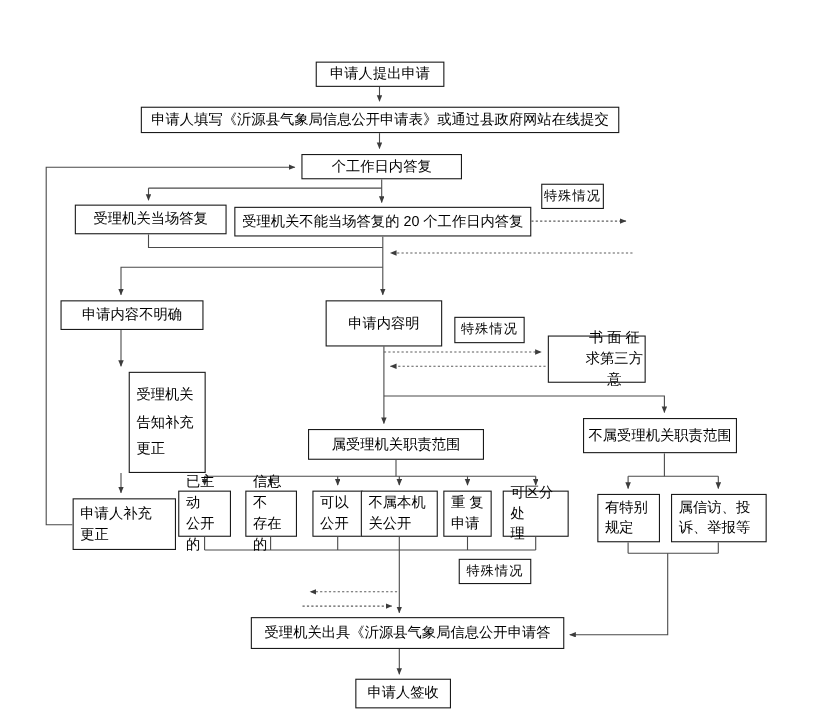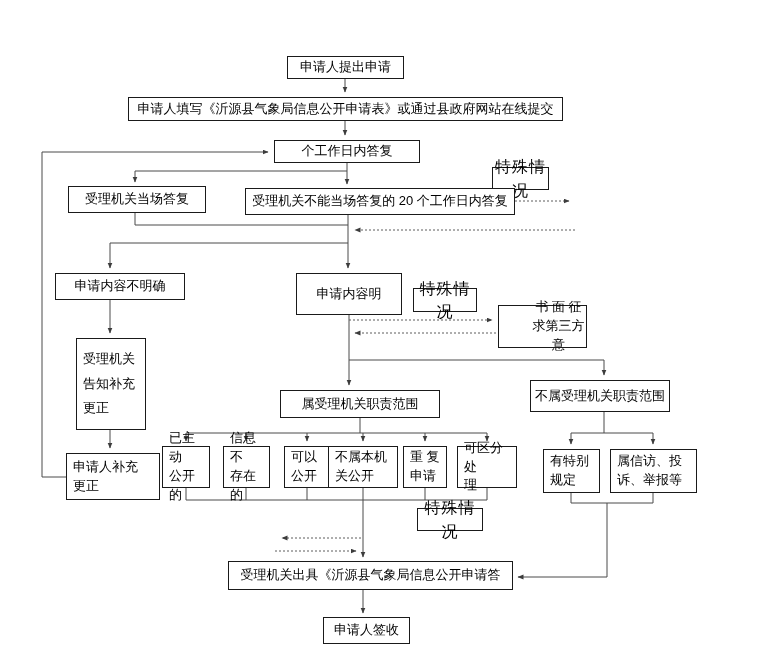--- a/index.html
+++ b/index.html
@@ -8,22 +8,22 @@
     font-family:"Liberation Sans","DejaVu Sans",sans-serif;color:#000;
     overflow:hidden;
   }
   .lines{position:absolute;left:0;top:0;width:763px;height:656px;}
   .box{
     position:absolute;box-sizing:border-box;border:1px solid #1a1a1a;background:#fff;
     display:flex;align-items:center;justify-content:center;text-align:center;
     font-size:13px;line-height:1.45;white-space:pre-line;z-index:2;
   }
   .left{justify-content:flex-start;text-align:left;padding-left:6px;padding-right:2px;}
-  .top{align-items:flex-start;padding-top:8px;line-height:1.9;}
-  .lbl{font-size:16px;letter-spacing:1px;}
+  .top{align-items:flex-start;padding-top:8px;line-height:1.9;margin-left:41px;}
+  .lbl{font-size:12px;letter-spacing:1px;}
   .wide{line-height:1.75;}
 </style>
 </head>
 <body>
 
 <div class="canvas">
 
   <svg class="lines" width="763" height="656" viewBox="0 0 763 656" xmlns="http://www.w3.org/2000/svg">
     <defs>
       <marker id="arrowm" markerWidth="7" markerHeight="6" refX="5.5" refY="2.5" orient="auto" markerUnits="userSpaceOnUse">
@@ -82,21 +82,21 @@
   <div class="box" style="left:287px;top:56px;width:117px;height:23px;">申请人提出申请</div>
 
   <div class="box" style="left:128px;top:97px;width:435px;height:24px;">申请人填写《沂源县气象局信息公开申请表》或通过县政府网站在线提交</div>
 
   <div class="box" style="left:274px;top:140px;width:146px;height:23px;">个工作日内答复</div>
 
   <div class="box lbl" style="left:492px;top:167px;width:57px;height:23px;">特殊情况</div>
 
   <div class="box" style="left:68px;top:186px;width:138px;height:27px;">受理机关当场答复</div>
 
-  <div class="box" style="left:213px;top:188px;width:270px;height:27px;margin-left:32px;">受理机关不能当场答复的 20 个工作日内答复</div>
+  <div class="box" style="left:213px;top:188px;width:270px;height:27px;">受理机关不能当场答复的 20 个工作日内答复</div>
 
 
   <div class="box" style="left:55px;top:273px;width:130px;height:27px;">申请内容不明确</div>
 
   <div class="box" style="left:296px;top:273px;width:106px;height:42px;">申请内容明</div>
 
   <div class="box lbl" style="left:413px;top:288px;width:64px;height:24px;">特殊情况</div>
 
   <div class="box" style="left:498px;top:305px;width:89px;height:43px;padding-left:32px;">书 面 征
 求第三方意</div>

